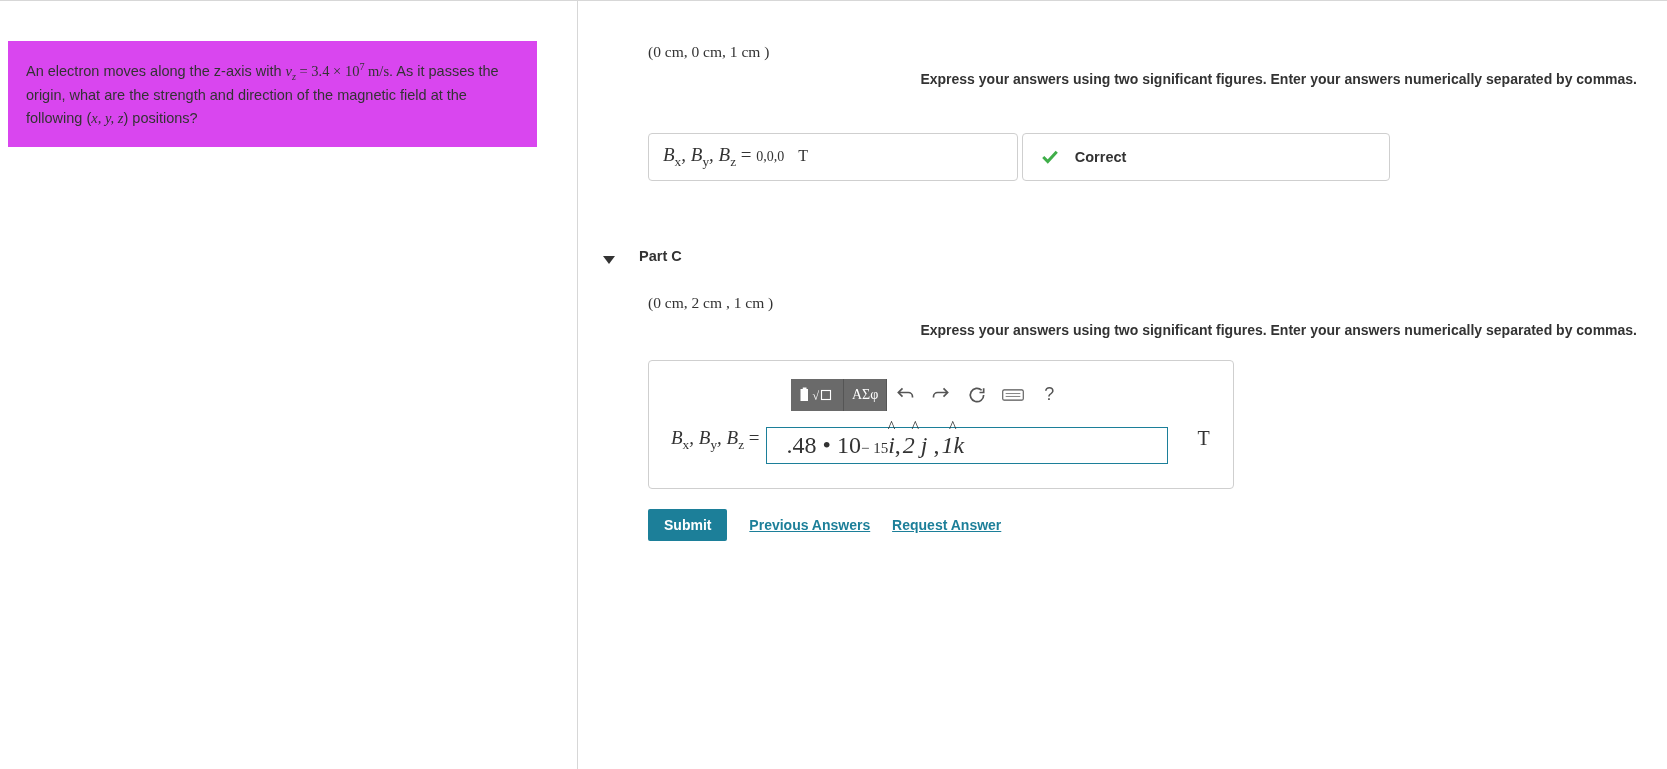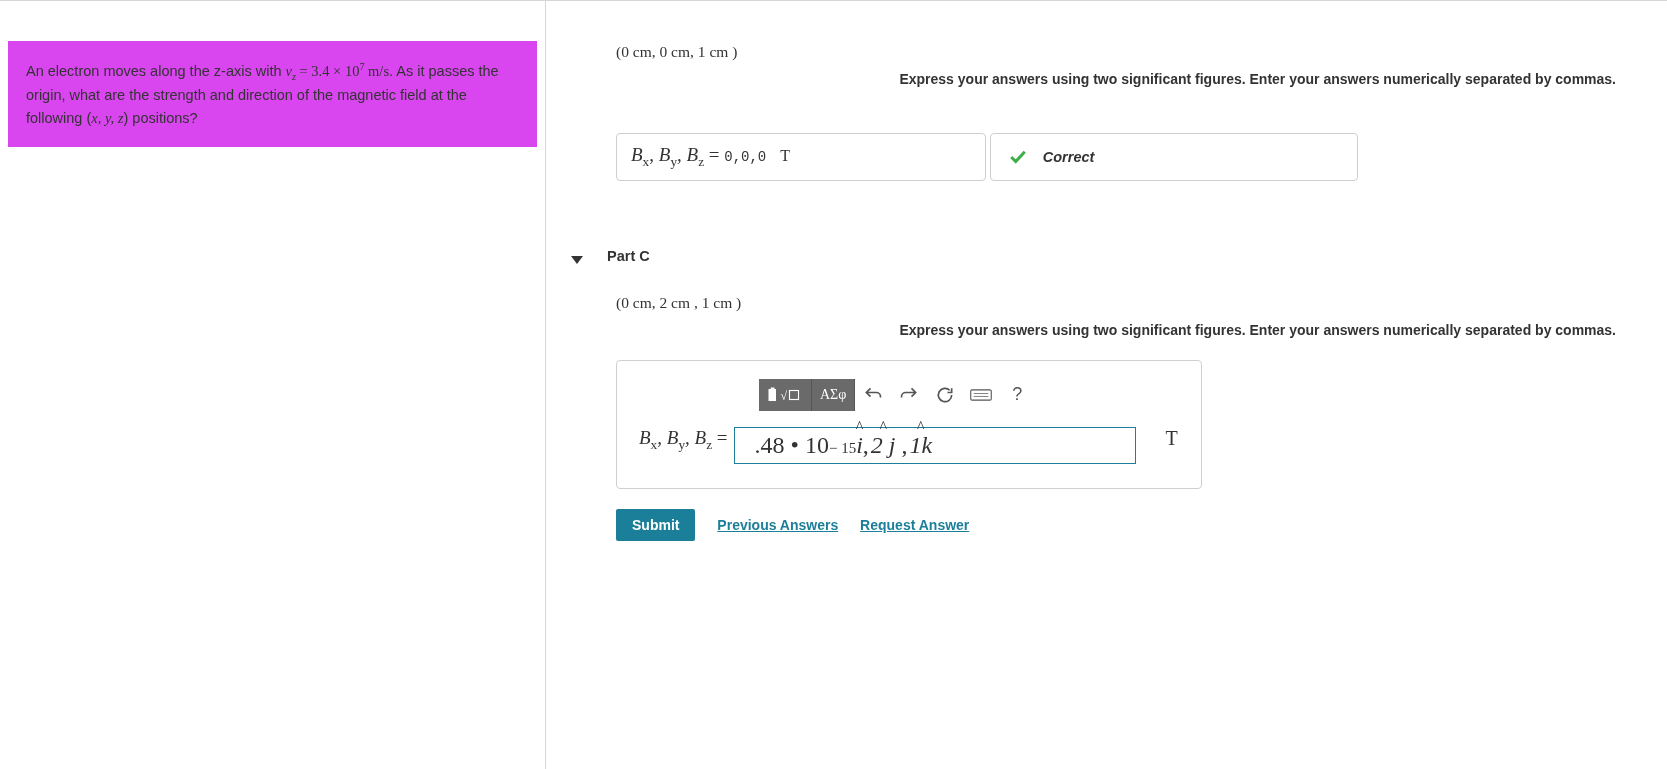--- a/index.html
+++ b/index.html
@@ -27,20 +27,21 @@
     font-size: 14.5px;
   }
   .serif { font-family: "Times New Roman", Times, serif; }
   .ital { font-style: italic; }
   .sub { font-size: 70%; vertical-align: sub; }
   .sup { font-size: 70%; vertical-align: super; }
   .right-col {
     flex: 1;
     border-left: 1px solid #d7d7d7;
     padding: 0;
+    margin-left: 32px;
   }
   .top-divider {
     height: 1px;
     background: #d7d7d7;
     width: 100%;
   }
   .content {
     padding: 40px 30px 20px 70px;
     max-width: 1000px;
   }
@@ -63,21 +64,21 @@
     display: inline-block;
     min-width: 370px;
     box-sizing: border-box;
   }
   .bxyz {
     font-family: "Times New Roman", Times, serif;
     font-style: italic;
     font-size: 19px;
   }
   .eq { font-style: normal; }
-  .val { font-family: Liberation Mono, monospace; font-style: normal; font-size:14px; }
+  .val { font-family: Liberation Serif, serif; font-style: normal; font-size:14px; }
   .unit {
     font-family: "Times New Roman", Times, serif;
     font-style: normal;
     font-size: 16px;
     margin-left: 10px;
   }
   .submit-row { margin: 4px 0 0 0; }
   .btn {
     display: inline-block;
     padding: 8px 16px;
@@ -116,21 +117,20 @@
   .check-icon {
     display: inline-block;
     width: 18px;
     vertical-align: middle;
     margin-right: 12px;
   }
   .feedback-text {
     font-weight: bold;
     font-size: 14.5px;
     vertical-align: middle;
-    font-style: italic;
   }
   .part-header {
     margin-top: 55px;
     margin-left: -45px;
     display: flex;
     align-items: flex-end;
   }
   .caret {
     width: 0; height: 0;
     border-left: 6px solid transparent;

